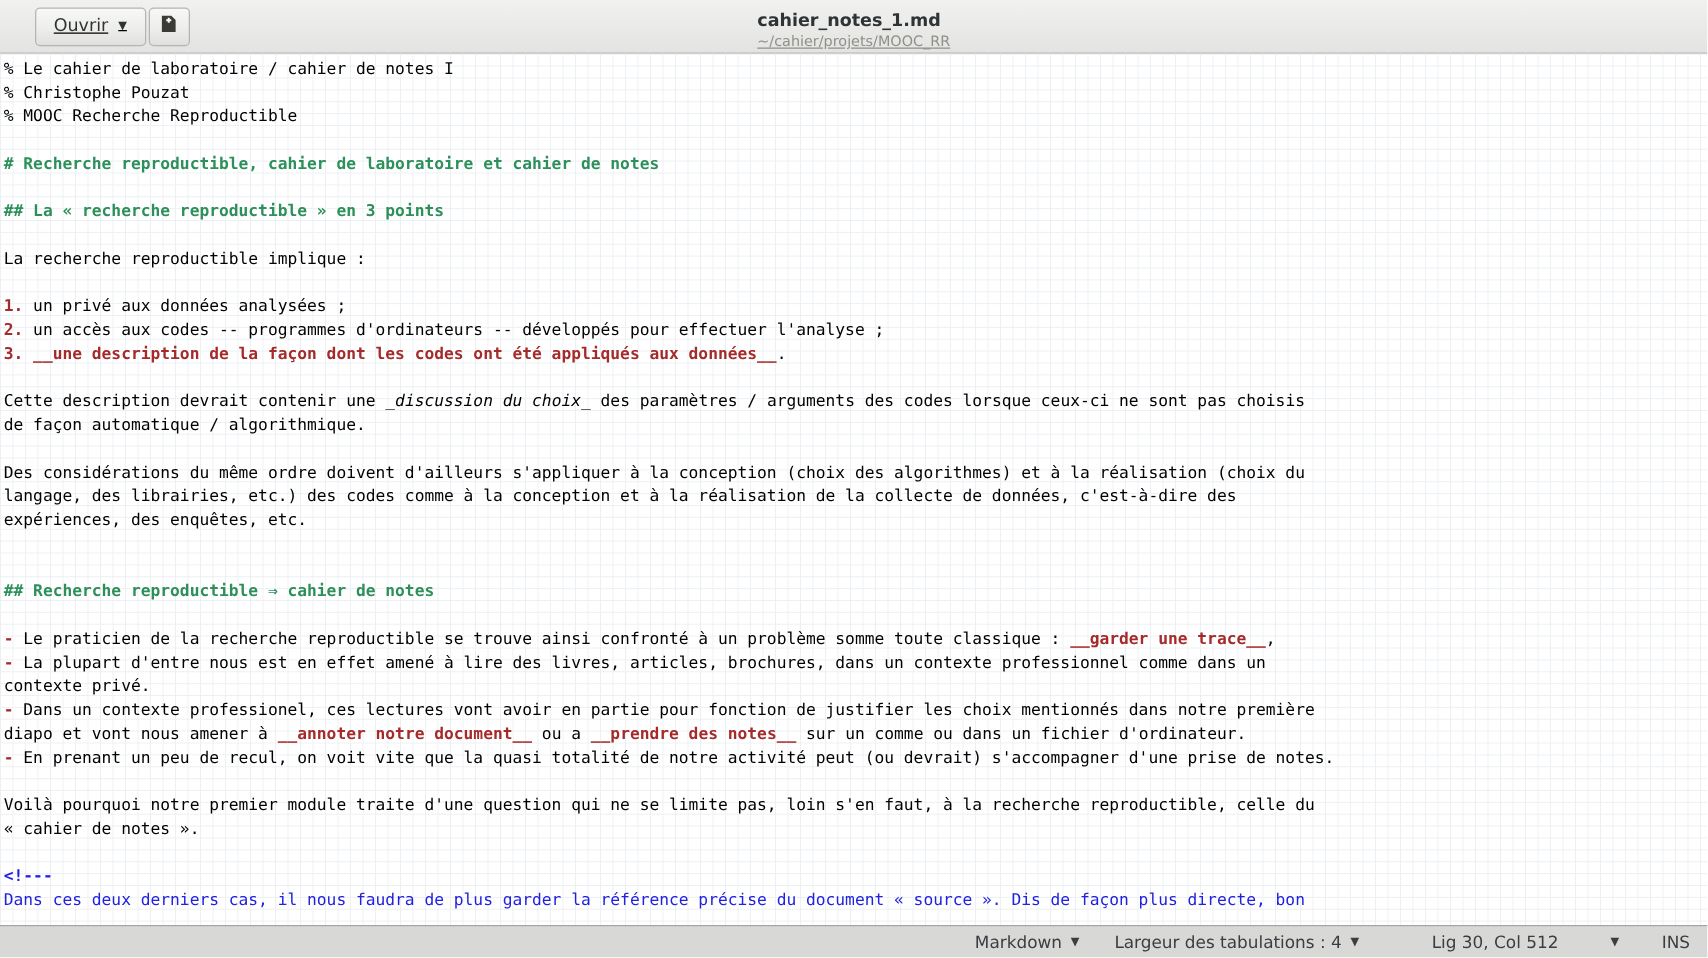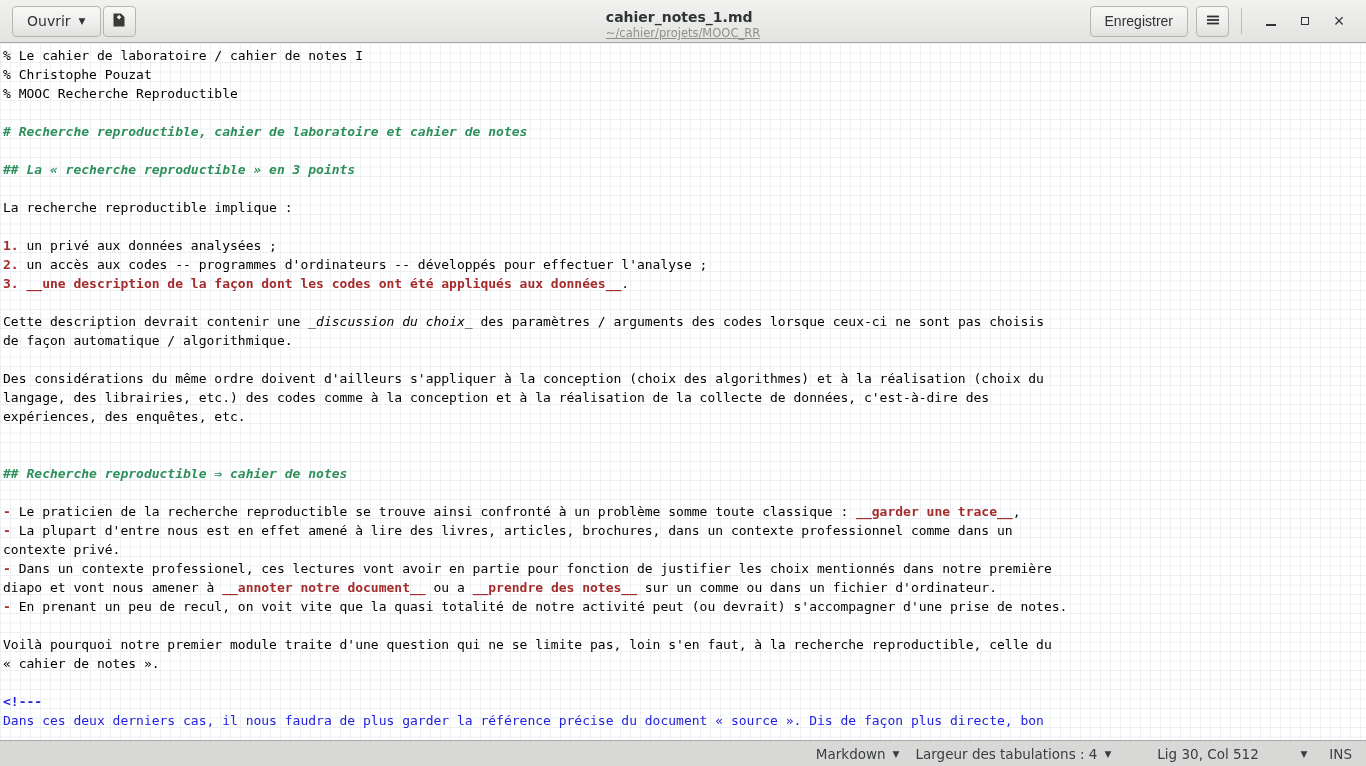--- a/index.html
+++ b/index.html
@@ -5,21 +5,21 @@
   * { margin:0; padding:0; box-sizing:border-box; }
   html,body { width:1366px; height:766px; overflow:hidden;
     font-family:"DejaVu Sans","Liberation Sans",sans-serif; }
   .window { position:relative; width:1366px; height:766px; background:#fff; }
 
   
   .headerbar { position:absolute; top:0; left:0; right:0; height:43px;
     background:linear-gradient(#f1f1ef,#e3e3e1);
     border-bottom:1px solid #a7a7a4;
     display:flex; align-items:center; }
-  .hb-left { display:flex; align-items:center; gap:2px; padding-left:12px; }
+  .hb-left { display:flex; align-items:center; gap:2px; padding-left:28px;text-decoration:underline; }
   .hb-right { display:flex; align-items:center; margin-left:auto; padding-right:10px; }
   .btn { height:31px; display:inline-flex; align-items:center; justify-content:center;
     background:linear-gradient(#f8f8f7,#ececea 60%,#e0e0de);
     border:1px solid #b5b5b1; border-radius:4px;
     color:#2e3436; font-size:14px; padding:0 14px; cursor:default; }
   .icon-btn { width:33px; padding:0; }
   .caret { font-size:9px; margin-left:8px; color:#2e3436; }
   .hb-center { position:absolute; left:50%; transform:translateX(-50%);
     top:8px; }
   .doc-title { font-size:14px; font-weight:bold; color:#2e3436; line-height:18px; }
@@ -35,32 +35,32 @@
   .editor { position:absolute; top:43px; bottom:26px; left:0; right:0; overflow:hidden;
     background-color:#ffffff;
     background-image:
       linear-gradient(to right, var(--grid-line,#edf0f3) 1px, transparent 1px),
       linear-gradient(to bottom, var(--grid-line,#edf0f3) 1px, transparent 1px);
     background-size:10px 9.5px;
     font-family:"DejaVu Sans Mono","Liberation Mono",monospace;
     font-size:13px; line-height:19px; padding:3px 16px 0 3px; }
   .row { white-space:pre; height:19px; }
   .seg-p  { color:var(--text-black,#000); }
-  .seg-h  { color:var(--heading-green,#2d8f5a); font-weight:bold;font-style:italic; }
+  .seg-h  { color:var(--heading-green,#2d8f5a); font-weight:bold; }
   .seg-m  { color:var(--strong-red,#a52a2a); font-weight:bold; }
   .seg-b  { color:var(--strong-red,#a52a2a); font-weight:bold; }
   .seg-i  { color:var(--text-black,#000); font-style:italic; }
   .seg-cb { color:var(--comment-blue,#2121e0); font-weight:bold; }
   .seg-c  { color:var(--comment-blue,#2121e0); }
 
   
   .statusbar { position:absolute; bottom:0; left:0; right:0; height:26px;
     background:#d8d8d6; border-top:1px solid #a7a7a4;
     display:flex; align-items:center; justify-content:flex-end;
-    gap:16px; padding:0 14px; font-size:13.5px; color:#3a3e40; }
+    gap:28px; padding:0 14px; font-size:13.5px; color:#3a3e40; }
   .sb-item { display:inline-flex; align-items:center; gap:7px; }
   .sb-caret { font-size:9px; color:#3a3e40; }
   .sb-cursor { margin-left:30px; width:150px; justify-content:space-between; }
   .sb-ins { margin-left:6px; }
 </style>
 </head>
 <body>
 
 <div class="window">
 
@@ -78,43 +78,20 @@
           </svg>
         </span>
       </div>
     </div>
 
     <div class="hb-center">
       <div class="doc-title">cahier_notes_1.md</div>
       <div class="doc-subtitle">~/cahier/projets/MOOC_RR</div>
     </div>
 
-    <div class="hb-right">
-      <button class="btn">Enregistrer</button>
-      <div style="width:8px"></div>
-      <div class="btn icon-btn">
-        <span>
-          <svg width="16" height="16" viewBox="0 0 16 16">
-            <rect x="2" y="3.6" width="12" height="1.8" fill="#2e3436"></rect>
-            <rect x="2" y="7.1" width="12" height="1.8" fill="#2e3436"></rect>
-            <rect x="2" y="10.6" width="12" height="1.8" fill="#2e3436"></rect>
-          </svg>
-        </span>
-      </div>
-      <div class="sep"></div>
-      <button class="winctl">
-        <span class="min-glyph"></span>
-      </button>
-      <button class="winctl">
-        <span class="max-glyph"></span>
-      </button>
-      <button class="winctl">
-        <span class="close-glyph">×</span>
-      </button>
-    </div>
   </header>
 
   <main class="editor">
     <div id="editor-rows">
         <div class="row"><span class="seg-p">% Le cahier de laboratoire / cahier de notes I</span></div>
         <div class="row"><span class="seg-p">% Christophe Pouzat</span></div>
         <div class="row"><span class="seg-p">% MOOC Recherche Reproductible</span></div>
         <div class="row"><span class="seg-p"> </span></div>
         <div class="row"><span class="seg-h"># Recherche reproductible, cahier de laboratoire et cahier de notes</span></div>
         <div class="row"><span class="seg-p"> </span></div>

